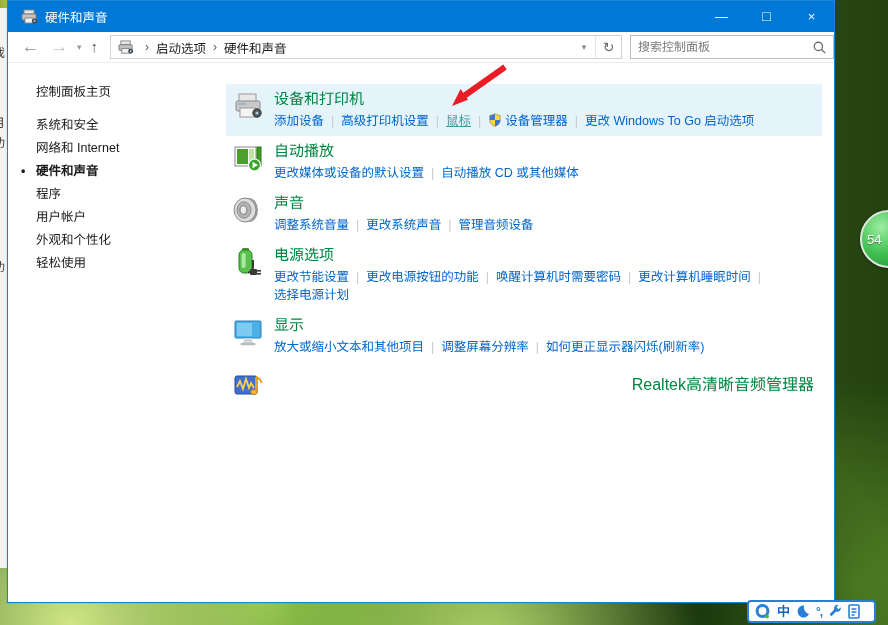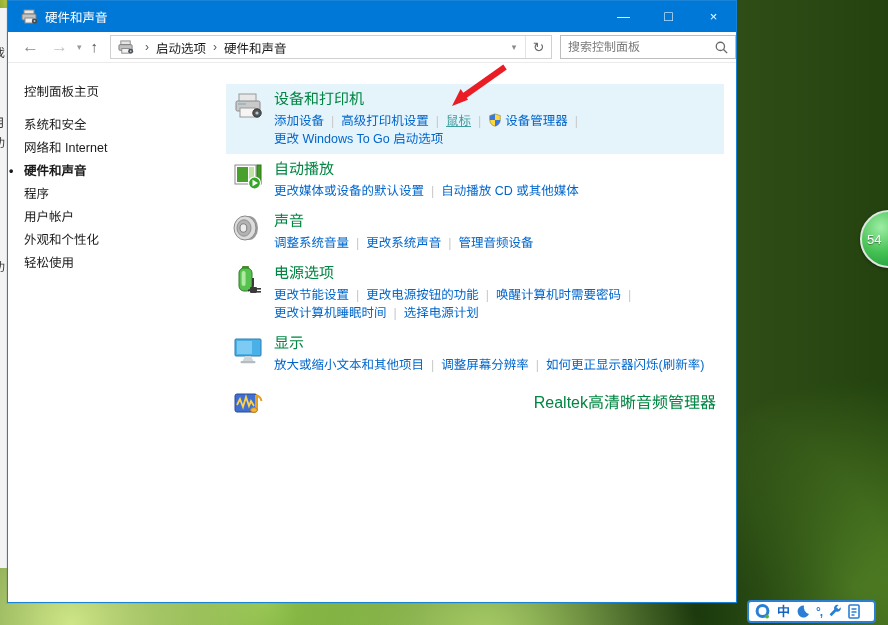--- a/index.html
+++ b/index.html
@@ -15,21 +15,21 @@
       radial-gradient(circle at 8% 100%, rgba(214,236,140,.95), rgba(214,236,140,0) 22%),
       radial-gradient(circle at 30% 96%, rgba(150,200,80,.9), rgba(150,200,80,0) 18%),
       radial-gradient(circle at 55% 104%, rgba(190,225,120,.85), rgba(190,225,120,0) 26%),
       radial-gradient(circle at 78% 98%, rgba(25,55,12,.95), rgba(25,55,12,0) 22%),
       radial-gradient(circle at 96% 94%, rgba(90,140,40,.9), rgba(90,140,40,0) 20%),
       linear-gradient(90deg,#3f6b1d,#5d8f28 40%,#35541a 75%,#23420f);}
   
   .left-edge{position:absolute;left:0;top:8px;width:7px;height:560px;background:#f3f3f3;overflow:visible;}
   .left-edge .frag{position:absolute;left:-7px;width:16px;overflow:hidden;color:#3a3a3a;font-size:12px;line-height:14px;}
   
-  .window{position:absolute;left:7px;top:0;width:730px;height:603px;background:#fff;
+  .window{position:absolute;left:7px;top:0;width:828px;height:603px;background:#fff;
     border:1px solid var(--border-blue);box-shadow:0 0 0 1px rgba(0,60,120,.08);}
   .titlebar{position:absolute;top:0;left:0;right:0;height:31px;background:var(--titlebar);
     display:flex;align-items:center;color:#fff;}
   .titlebar .app-icon{width:17px;height:16px;margin:0 7px 0 13px;flex:0 0 auto;}
   .titlebar .title{font-size:12.5px;}
   .win-controls{margin-left:auto;display:flex;height:31px;}
   .win-btn{width:45px;height:31px;display:flex;align-items:center;justify-content:center;
     color:#fff;font-size:13px;line-height:31px;cursor:default;}
   .win-btn.max{font-size:14px;}
   .navbar{position:absolute;top:31px;left:0;right:0;height:31px;background:#fff;
@@ -47,21 +47,21 @@
   .addr-spacer{flex:1;}
   .addr-cell{height:22px;display:flex;align-items:center;justify-content:center;color:#8a8a8a;}
   .addr-cell.chev{width:22px;font-size:9px;}
   .addr-cell.refresh{width:26px;border-left:1px solid #e4e4e4;color:#6a6a6a;font-size:14px;}
   .searchbox{position:relative;margin-left:8px;width:212px;height:24px;border:1px solid #bdbdbd;}
   .searchbox input{width:100%;height:100%;border:0;outline:0;padding:0 26px 0 7px;
     font-family:inherit;font-size:12px;color:#1a1a1a;}
   .searchbox input::placeholder{color:#7a7a7a;opacity:1;}
   .searchbox .mag{position:absolute;right:6px;top:4px;width:15px;height:15px;}
   .win-body{position:absolute;top:63px;left:0;right:0;bottom:0;display:flex;background:#fff;}
-  .sidebar{width:218px;flex:0 0 auto;padding:17px 0 0 16px;}
+  .sidebar{width:218px;flex:0 0 auto;padding:17px 0 0 28px;}
   .side-home{margin-bottom:14px;cursor:default;}
   .side-item{position:relative;line-height:23px;cursor:default;white-space:nowrap;}
   .side-item.active{font-weight:bold;}
   .side-item .bullet{position:absolute;left:-15px;font-weight:bold;color:#1a1a1a;}
   .sections{flex:1;padding:20px 12px 8px 0;}
   .section{display:flex;align-items:flex-start;padding:5px 8px 6px 6px;min-height:47px;}
   .section.highlighted{background:var(--highlight);}
   .sec-icon{width:32px;height:32px;margin:1px 10px 0 0;flex:0 0 auto;}
   .sec-icon svg{width:32px;height:32px;display:block;}
   .sec-title{display:inline-block;color:var(--green);font-size:15px;line-height:20px;

